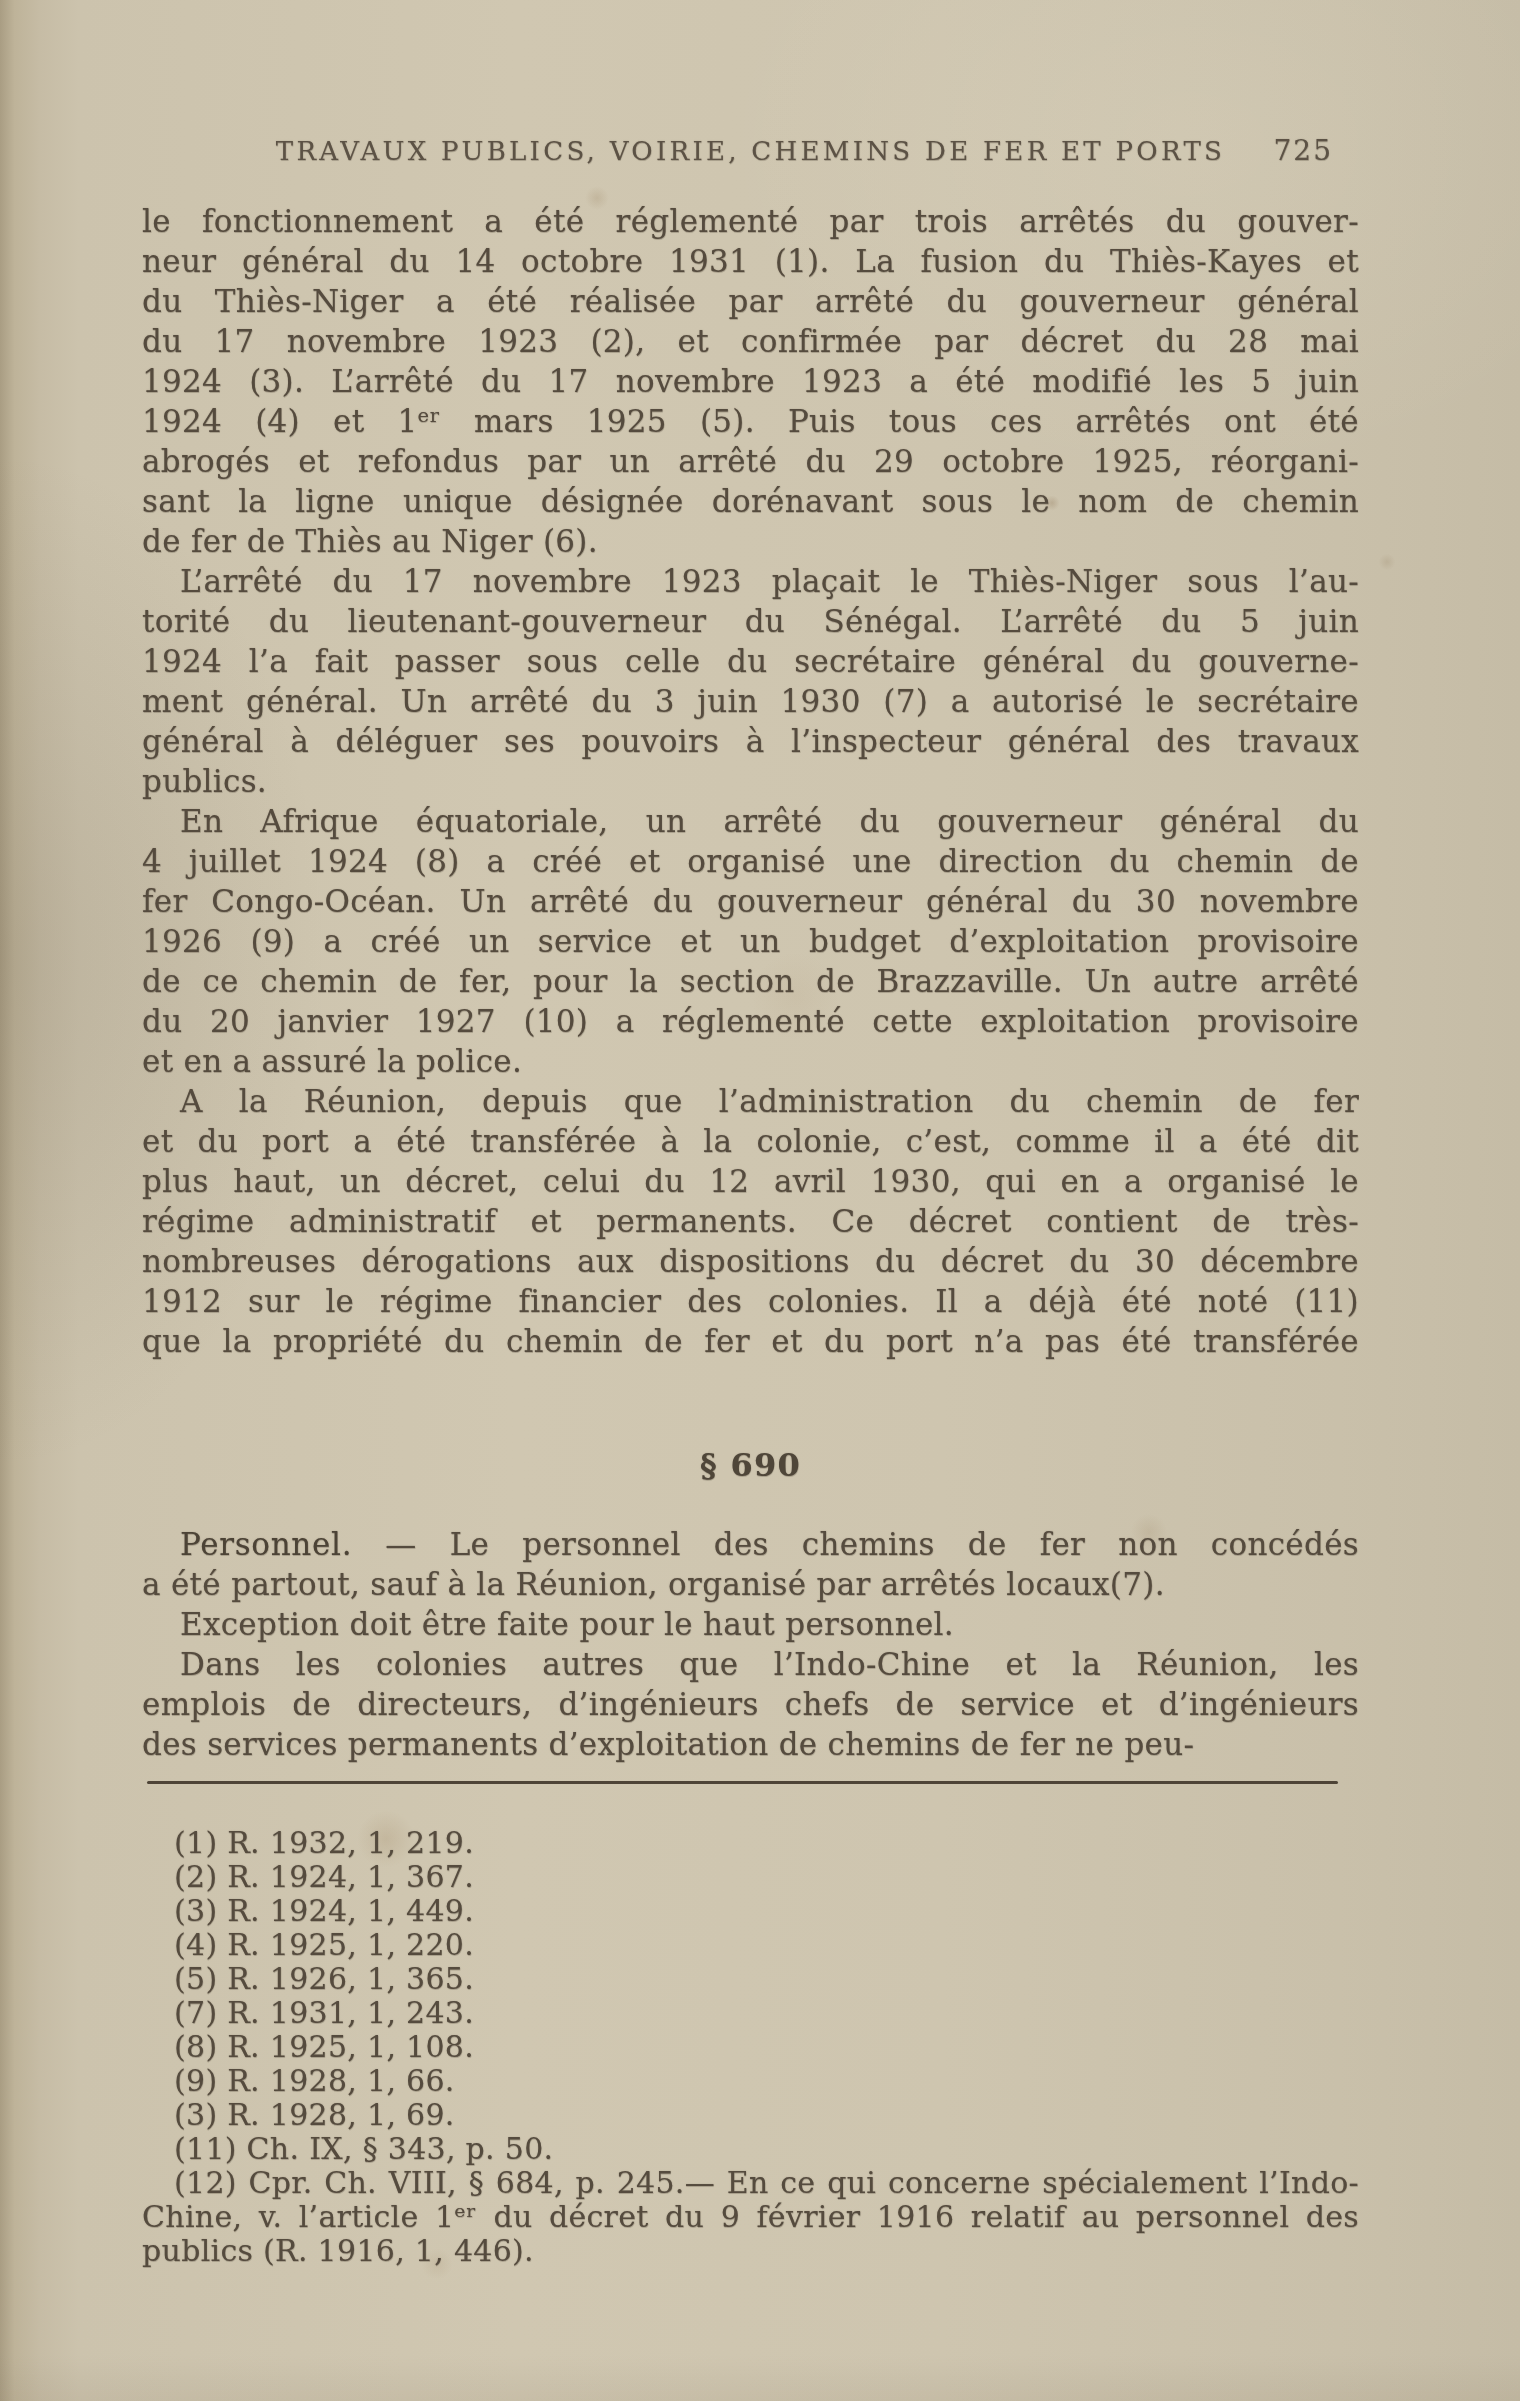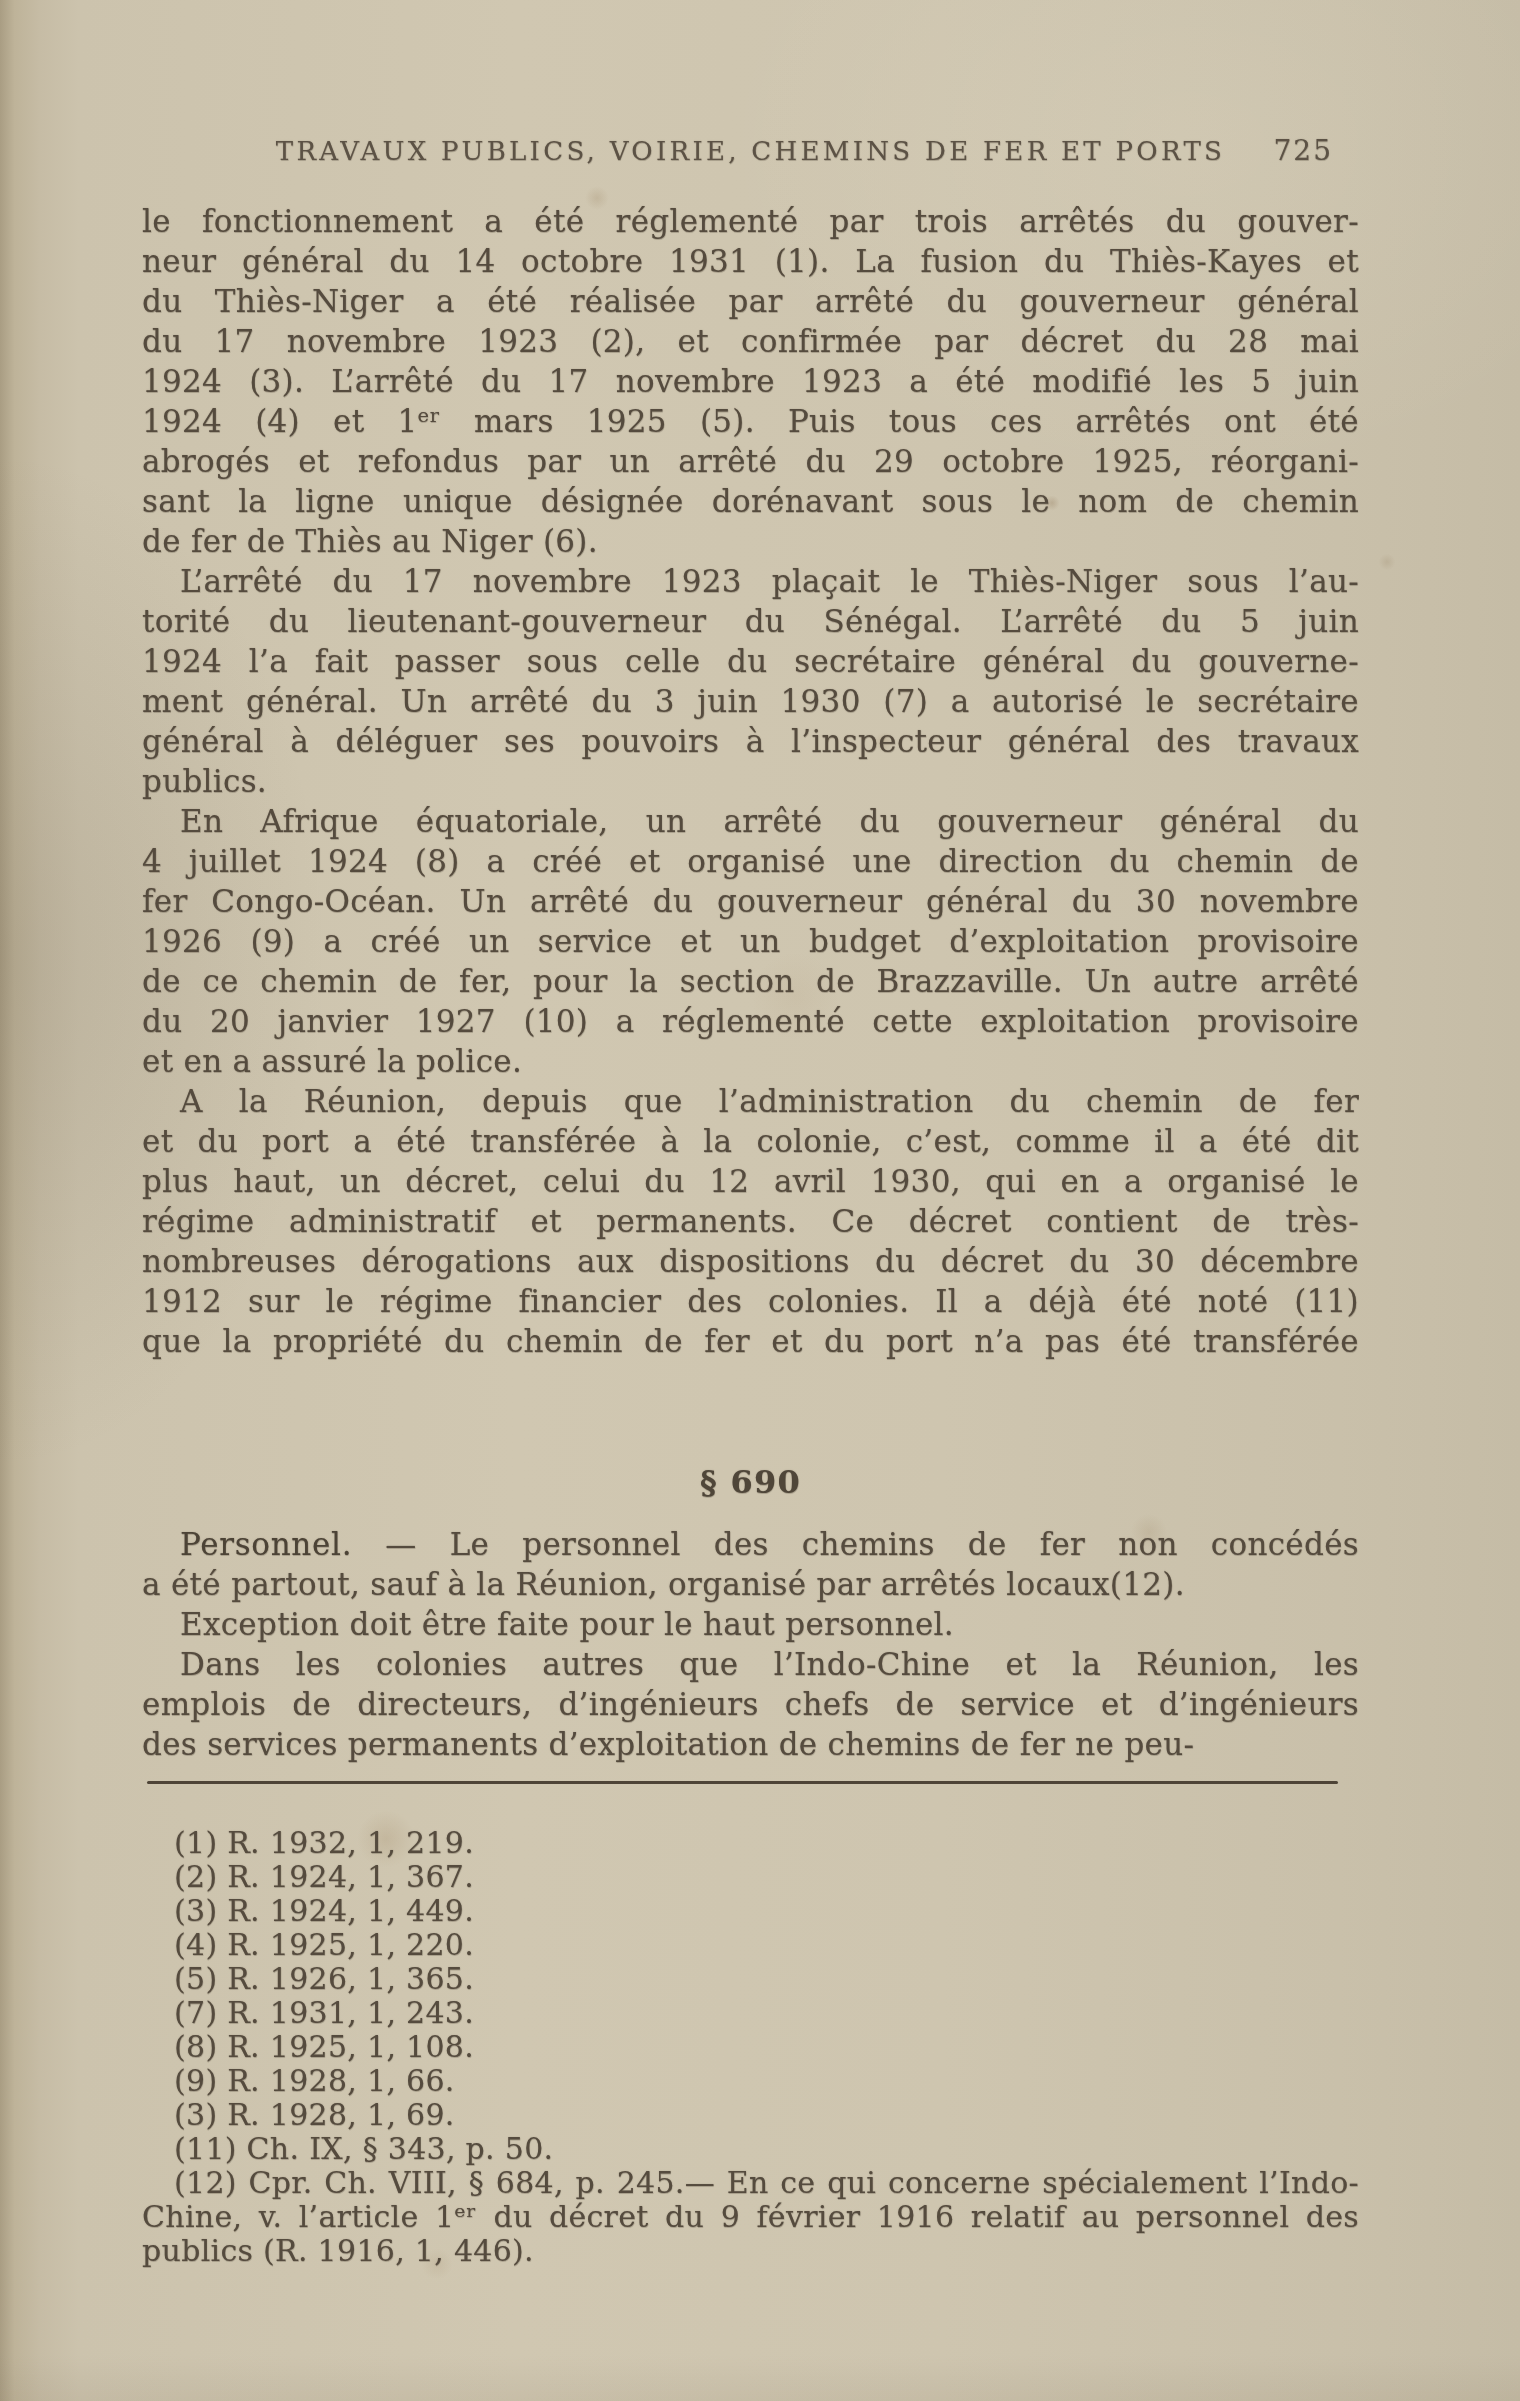--- a/index.html
+++ b/index.html
@@ -48,21 +48,21 @@
 
   .text-block { position: absolute; left: 142px; width: 1217px; letter-spacing: 0.3px; }
 
   .body-text   { font-size: 31px; line-height: 40px; }
   #body-paras  { top: 201px; }
   #after-paras { top: 1524px; }
 
   .section-head {
     position: absolute; left: 142px; top: 1446px; width: 1217px;
     text-align: center; font-size: 32px; font-weight: 700;
-    letter-spacing: 1.3px; color: #4f4639; margin-top: 17px;
+    letter-spacing: 1.3px; color: #4f4639;
   }
 
   .footnote-rule {
     position: absolute; left: 147px; top: 1781px; width: 1191px; height: 3.3px;
     background: linear-gradient(90deg, rgba(78,68,55,0.55), #4e4437 12%, #4e4437 88%, rgba(78,68,55,0.55));
     border-radius: 2px;
   }
 
   .footnotes { top: 1826px; font-size: 30px; line-height: 34px; }
 
@@ -127,21 +127,21 @@
         <div class="line">1912 sur le régime financier des colonies. Il a déjà été noté (11)</div>
         <div class="line">que la propriété du chemin de fer et du port n’a pas été transférée</div>
       </div>
     </div>
 
   <div class="section-head">§ 690</div>
 
   <div class="text-block body-text" id="after-paras">
       <div class="para indent">
         <div class="line"><span class="lead-bold">Personnel.</span> — Le personnel des chemins de fer non concédés</div>
-        <div class="line last">a été partout, sauf à la Réunion, organisé par arrêtés locaux(12).</div>
+        <div class="line last">a été partout, sauf à la Réunion, organisé par arrêtés locaux(7).</div>
       </div>
       <div class="para indent">
         <div class="line last">Exception doit être faite pour le haut personnel.</div>
       </div>
       <div class="para indent">
         <div class="line">Dans les colonies autres que l’Indo-Chine et la Réunion, les</div>
         <div class="line">emplois de directeurs, d’ingénieurs chefs de service et d’ingénieurs</div>
         <div class="line last">des services permanents d’exploitation de chemins de fer ne peu-</div>
       </div>
     </div>

